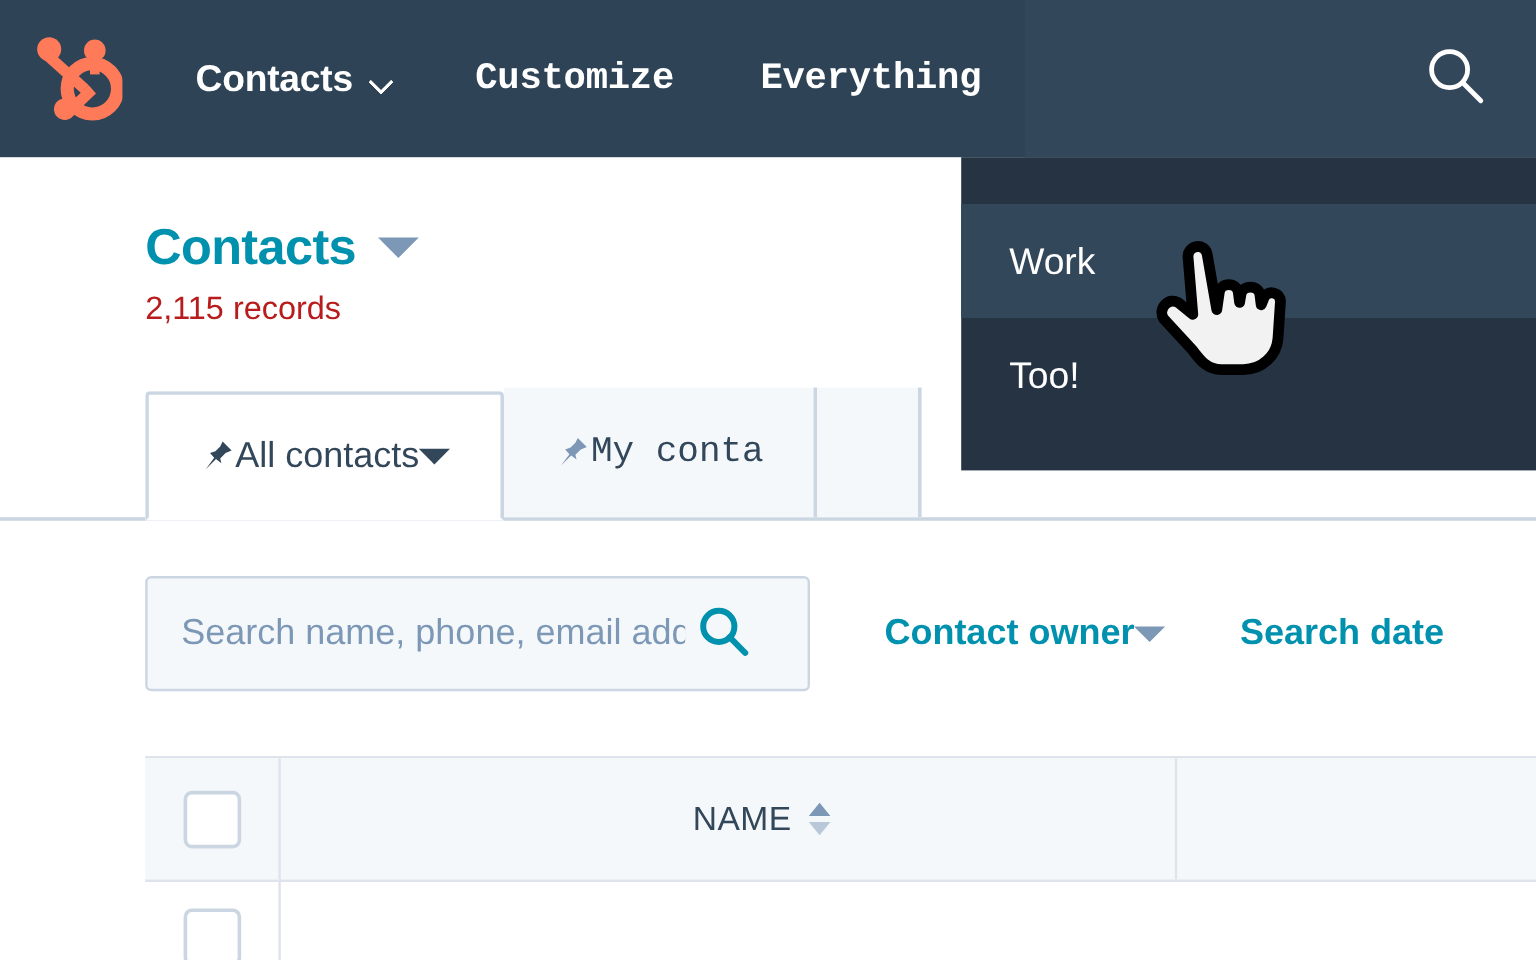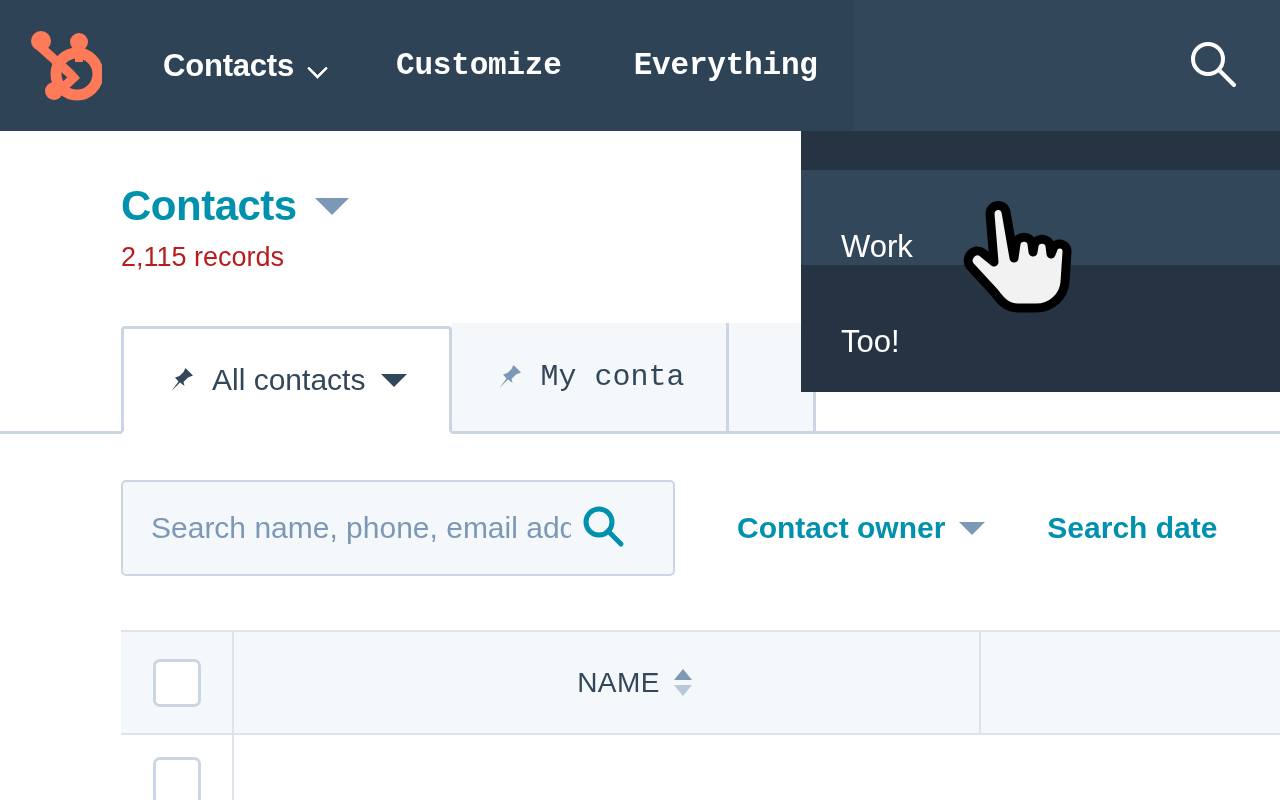--- a/index.html
+++ b/index.html
@@ -112,21 +112,21 @@
     height: 261px;
     background: #253342;
     z-index: 20;
     padding-top: 39px;
     box-sizing: border-box;
   }
 
   .dropdown-item {
     height: 95px;
     display: flex;
-    align-items: flex-end;
+    align-items: center;
     padding-left: 40px;
     color: #ffffff;
     font-size: 31px;
     font-weight: 400;
     box-sizing: border-box;
     cursor: pointer;
   }
   .dropdown-item.highlighted {
     background: #33475b;
   }
@@ -201,21 +201,20 @@
     display: flex;
     align-items: flex-end;
     padding-left: 121px;
     box-sizing: border-box;
   }
 
   .tab {
     height: 108px;
     display: flex;
     align-items: center;
-    gap: 16px;
     padding: 0 42px;
     box-sizing: border-box;
     font-size: 30px;
     color: #33475b;
     cursor: pointer;
     white-space: nowrap;
   }
 
   .tab.active {
     background: #ffffff;
@@ -265,21 +264,20 @@
     width: 420px;
     flex: 0 0 auto;
   }
   .search-input::placeholder { color: #7c98b6; opacity: 1; }
 
   .search-mag { flex: 0 0 auto; margin-left: 6px; }
 
   .filter-link {
     display: flex;
     align-items: center;
-    gap: 14px;
     color: #0091ae;
     font-size: 30px;
     font-weight: 700;
     margin-left: 62px;
     white-space: nowrap;
     cursor: pointer;
   }
 
   
   .table {

